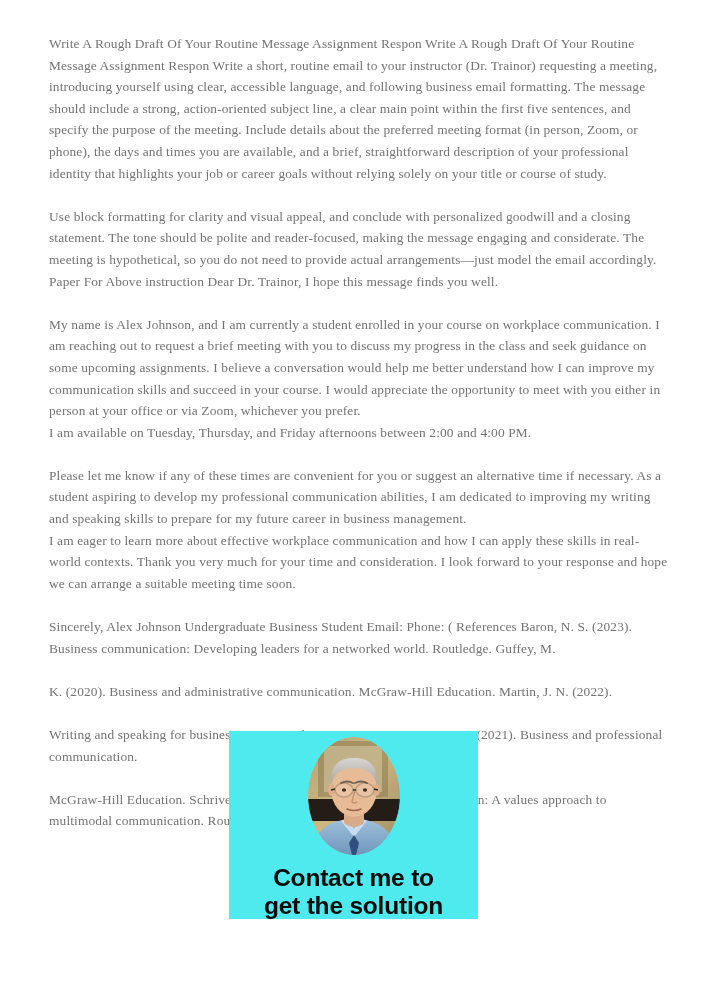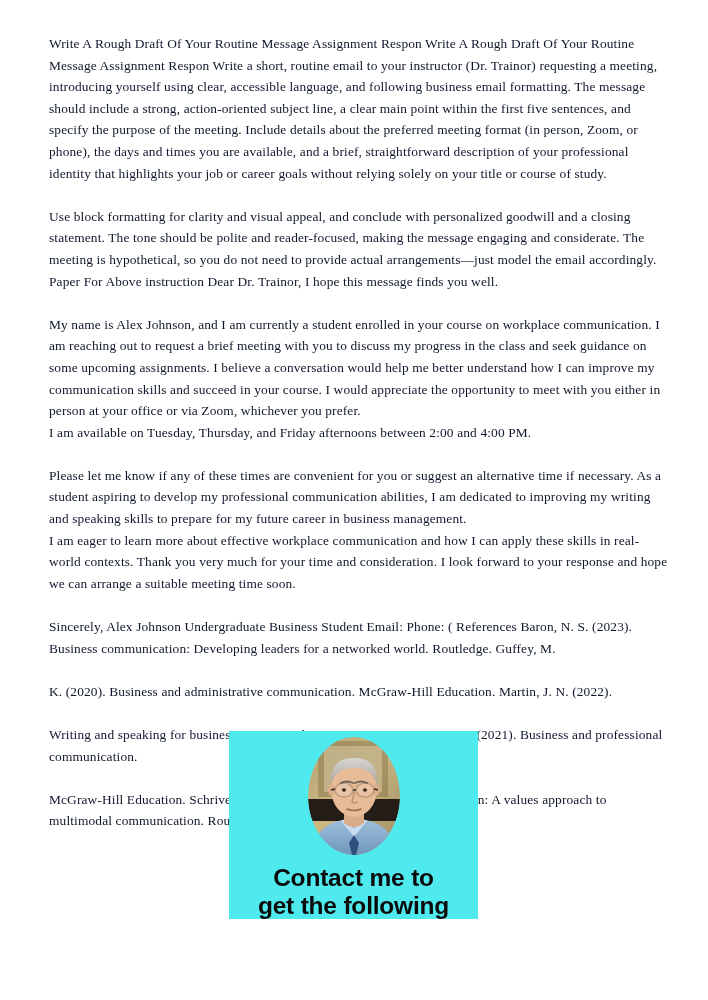--- a/index.html
+++ b/index.html
@@ -32,21 +32,21 @@
     position: absolute;
     left: 49px;
     top: 33px;
     width: 620px;
   }
 
   .doc-paragraph {
     font-family: "Liberation Serif", "DejaVu Serif", serif;
     font-size: 13.4px;
     line-height: 21.6px;
-    color: #0f172a;
+    color: #737373;
     margin: 0 0 21.6px 0;
     text-align: left;
     letter-spacing: 0.01em;
     white-space: pre-wrap;
   }
 
   .doc-paragraph:last-child {
     margin-bottom: 0;
   }
 
@@ -182,20 +182,20 @@
 
           <path d="M46.5 55 L44 65 q2.5 2 5 0" stroke="#c0906c" stroke-width="1.4" fill="none" stroke-linecap="round"></path>
 
           <path d="M39 72 q7 3 14 0" stroke="#9c6a53" stroke-width="1.6" fill="none" stroke-linecap="round"></path>
         </g>
       </svg>
     </div>
 
     <div id="contact-heading">
       <div>Contact me to</div>
-      <div>get the following</div>
+      <div>get the solution</div>
     </div>
 
     <div id="contact-email">drjack9650@gmail.com</div>
 
   </div>
 
 </div>
 
 </body></html>

